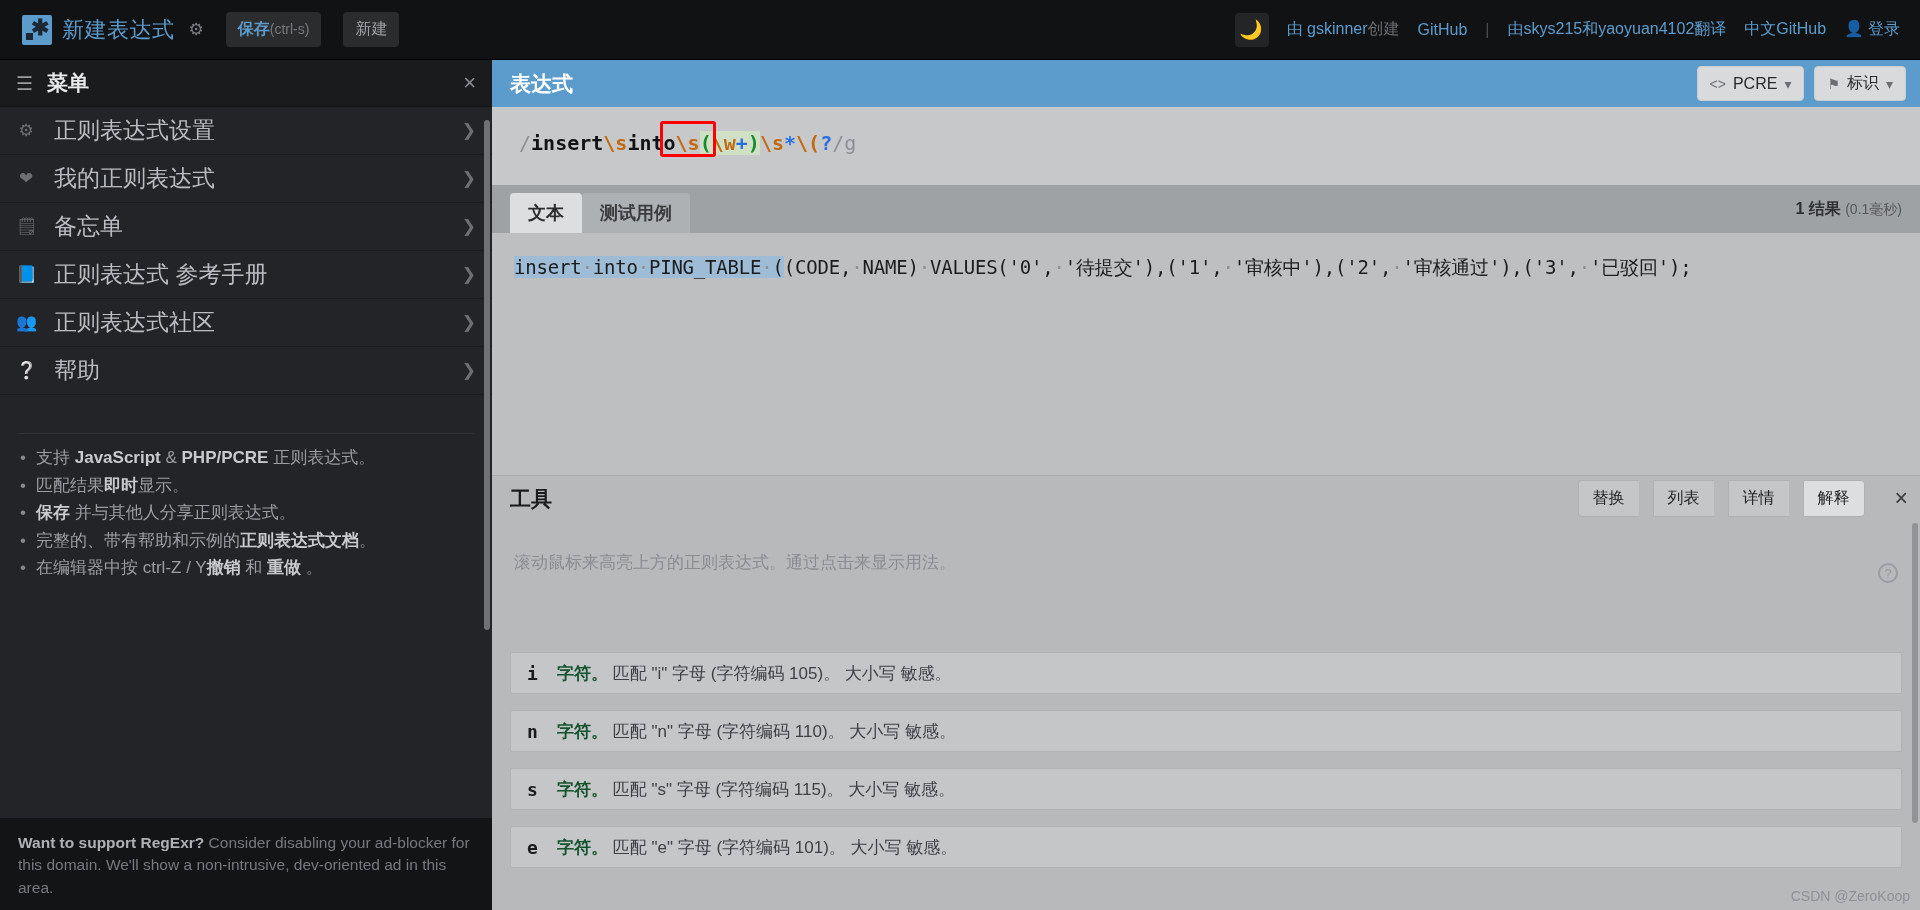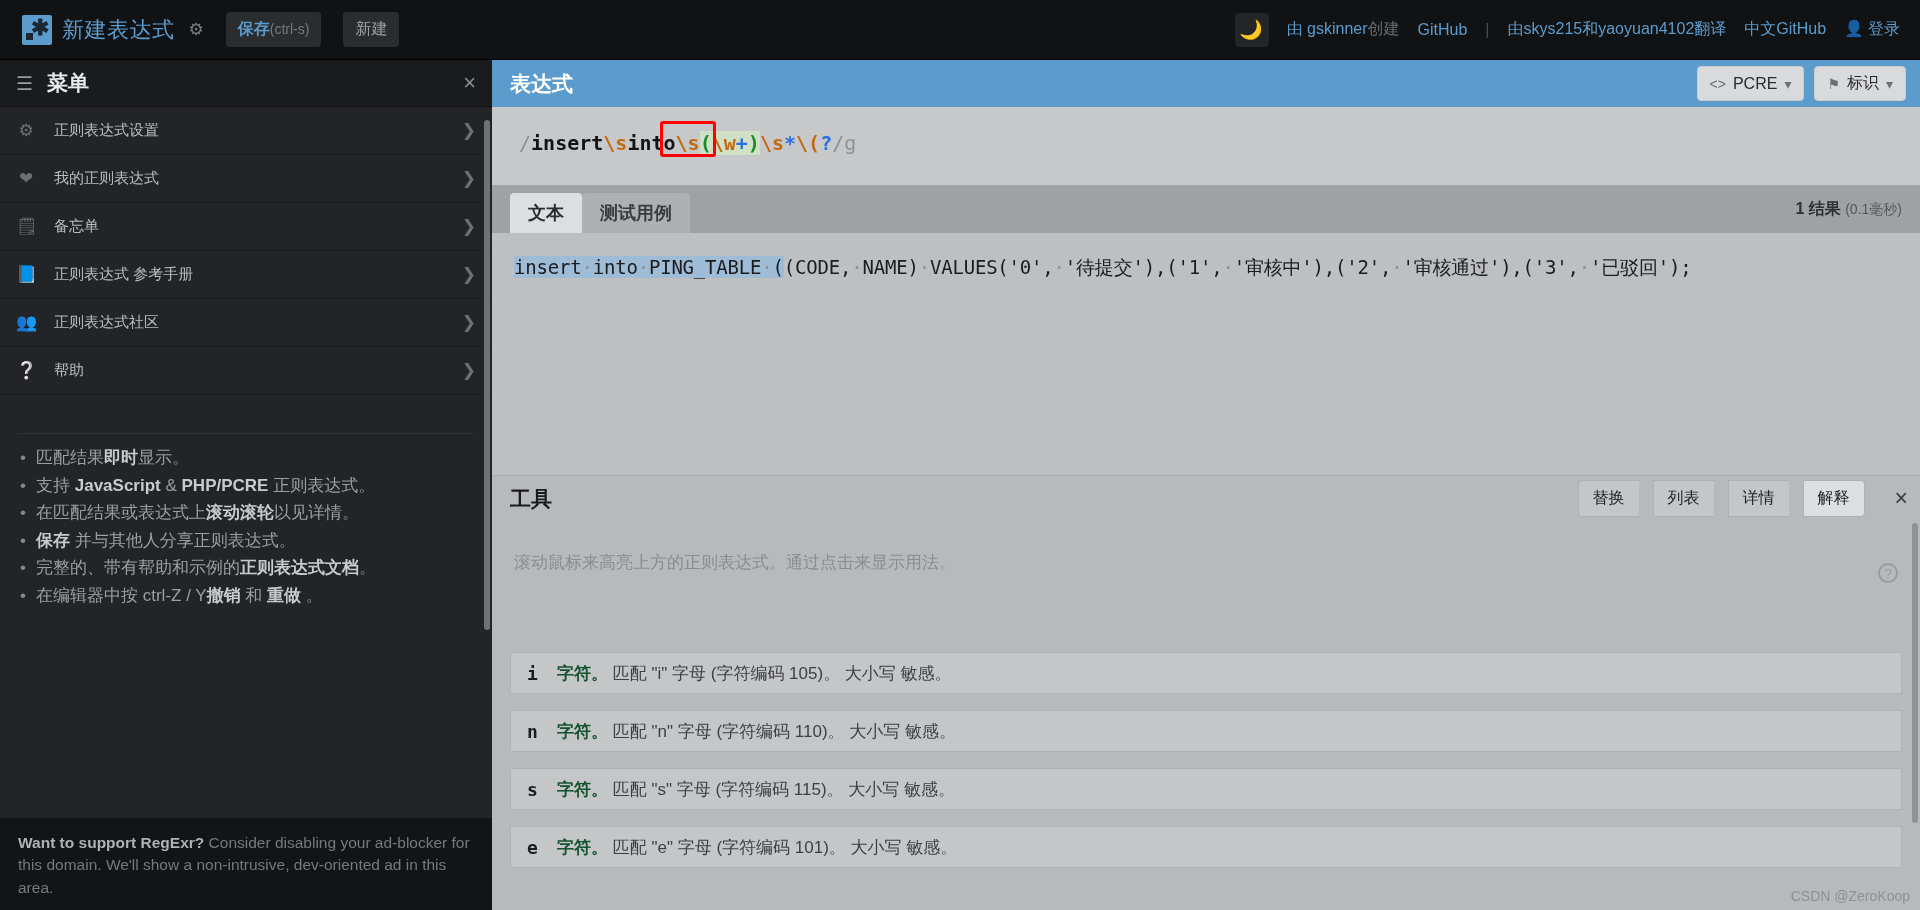--- a/index.html
+++ b/index.html
@@ -64,21 +64,21 @@
   }
   .sb-header .burger { color: #9a9c9f; font-size: 19px; line-height: 1; }
   .sb-header .title { color: #e8eaec; font-size: 21px; font-weight: bold; }
   .sb-header .closex { margin-left: auto; color: #8d8f92; font-size: 22px; cursor: pointer; }
 
   .sb-item {
     height: 48px; display: flex; align-items: center; padding: 0 16px; gap: 18px;
     border-bottom: 1px solid #1b1c1e; cursor: pointer;
   }
   .sb-item .ico { color: #6d6f72; font-size: 17px; width: 20px; text-align: center; }
-  .sb-item .lbl { color: #b9bcc0; font-size: 15px; }
+  .sb-item .lbl { color: #b9bcc0; font-size: 23px; }
   .sb-item .chev { margin-left: auto; color: #6d6f72; font-size: 17px; }
 
   .sb-body { padding: 22px 18px 0 18px; color: #9b9ea2; }
   .sb-intro { font-size: 17px; line-height: 1.55; text-indent: 0; }
   .sb-intro b { color: #c8cbce; }
   .sb-rule { border: none; border-top: 1px solid #303235; margin: 16px 0 10px 0; }
   .sb-list { list-style: none; }
   .sb-list li {
     font-size: 17px; line-height: 1.62; color: #9b9ea2; position: relative;
     padding-left: 18px;
@@ -281,23 +281,22 @@
     </div>
     <div class="sb-item">
       <span class="ico">❔</span>
       <span class="lbl">帮助</span>
       <span class="chev">❯</span>
     </div>
 
     <div class="sb-body">
       <hr class="sb-rule">
       <ul class="sb-list" id="sb-list">
+          <li><span>支持 </span><b>JavaScript</b><span> &amp; </span><b>PHP/PCRE</b><span> 正则表达式。</span></li>
           <li><span>匹配结果</span><b>即时</b><span>显示。</span></li>
-          <li><span>支持 </span><b>JavaScript</b><span> &amp; </span><b>PHP/PCRE</b><span> 正则表达式。</span></li>
-          <li><span>在匹配结果或表达式上</span><b>滚动滚轮</b><span>以见详情。</span></li>
           <li><b>保存</b><span> 并与其他人分享正则表达式。</span></li>
           <li><span>完整的、带有帮助和示例的</span><b>正则表达式文档</b><span>。</span></li>
           <li><span>在编辑器中按 ctrl-Z / Y</span><b>撤销</b><span> 和 </span><b>重做</b><span> 。</span></li>
         </ul>
     </div>
 
     <div class="sb-scroll"></div>
 
     <div class="sb-ad">
       <b>Want to support RegExr?</b><span> Consider disabling your ad-blocker for this domain. We'll show a non-intrusive, dev-oriented ad in this area.</span>

